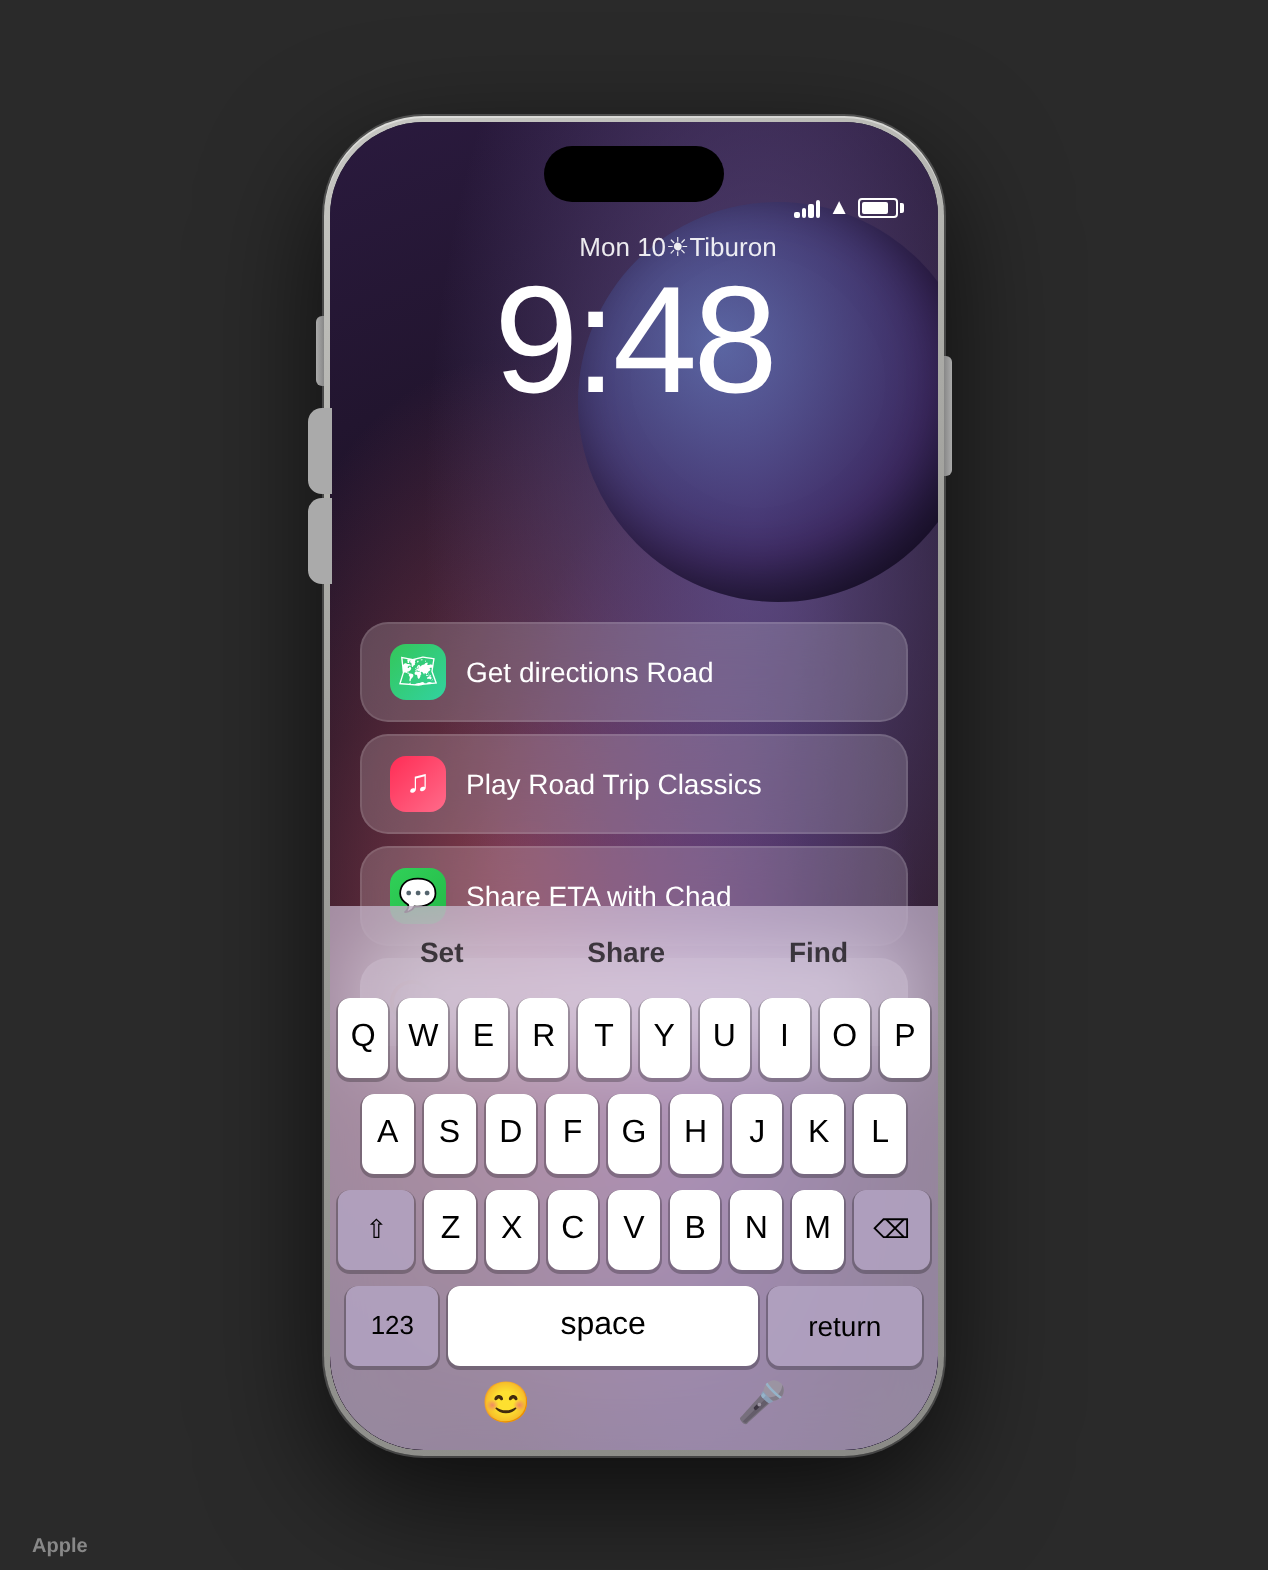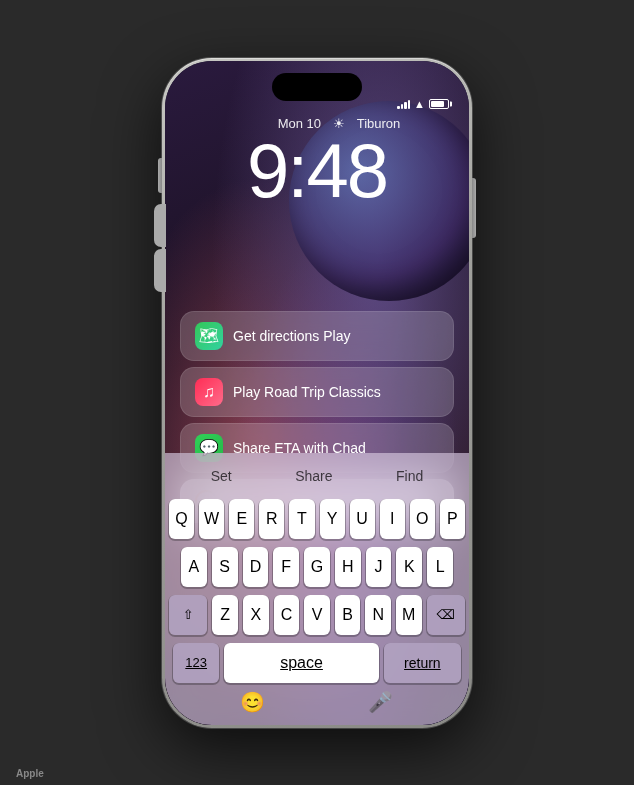--- a/index.html
+++ b/index.html
@@ -210,21 +210,21 @@
       right: 0;
       z-index: 30;
       display: flex;
       flex-direction: column;
       align-items: center;
     }
 
     .date-weather {
       display: flex;
       align-items: center;
-      gap: 12px;
+      gap: 0;
       color: rgba(255,255,255,0.9);
       font-size: 13px;
       font-weight: 400;
       margin-bottom: 2px;
       margin-left: 44px;
     }
 
     .sun-icon-inline {
       font-size: 13px;
     }
@@ -322,21 +322,21 @@
       justify-content: space-around;
       align-items: center;
       height: 34px;
       margin-bottom: 6px;
       padding: 0 10px;
     }
 
     .keyboard-suggestion-item {
       font-size: 14px;
       color: rgba(0,0,0,0.7);
-      font-weight: 400;
+      font-weight: 700;
     }
 
     .keyboard-rows {
       display: flex;
       flex-direction: column;
       gap: 8px;
     }
 
     .keyboard-row {
       display: flex;
@@ -445,21 +445,21 @@
         </div>
         <div class="clock">9:48</div>
       </div>
 
       <div class="siri-area">
 
         <div class="suggestion-pill">
           <div class="suggestion-icon icon-maps">
             <span>🗺</span>
           </div>
-          <span>Get directions Play</span>
+          <span>Get directions Road</span>
         </div>
 
         <div class="suggestion-pill">
           <div class="suggestion-icon icon-music">
             <span>♫</span>
           </div>
           <span>Play Road Trip Classics</span>
         </div>
 
         <div class="suggestion-pill">
@@ -517,21 +517,21 @@
             <div class="key">C</div>
             <div class="key">V</div>
             <div class="key">B</div>
             <div class="key">N</div>
             <div class="key">M</div>
             <div class="key dark wide">⌫</div>
           </div>
 
         </div>
 
-        <div class="keyboard-bottom-row" style="margin-top:8px;text-decoration:underline;">
+        <div class="keyboard-bottom-row" style="margin-top:8px;">
           <div class="key dark wide" style="flex:1.2; font-size:13px;">123</div>
           <div class="key space">space</div>
           <div class="key return-key">return</div>
         </div>
 
         <div class="bottom-bar">
           <span class="emoji-btn">😊</span>
           <span class="mic-btn">🎤</span>
         </div>
 

